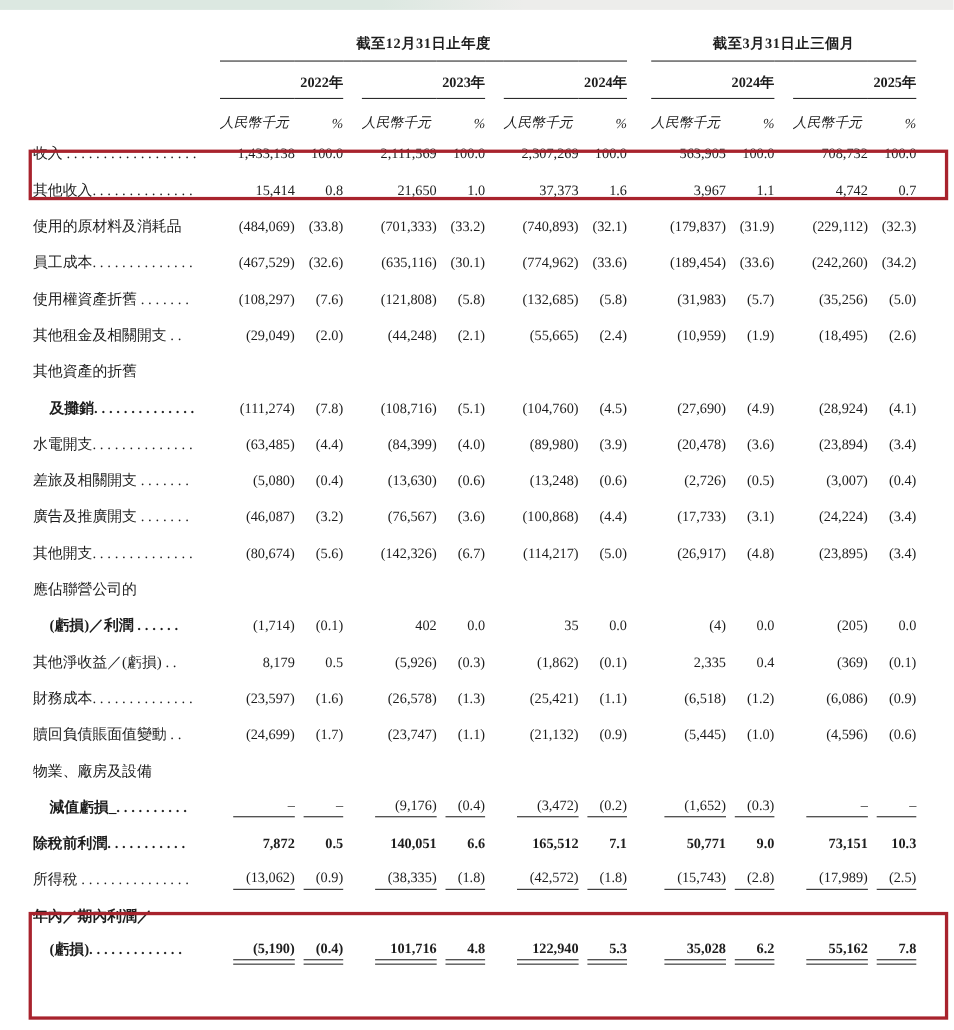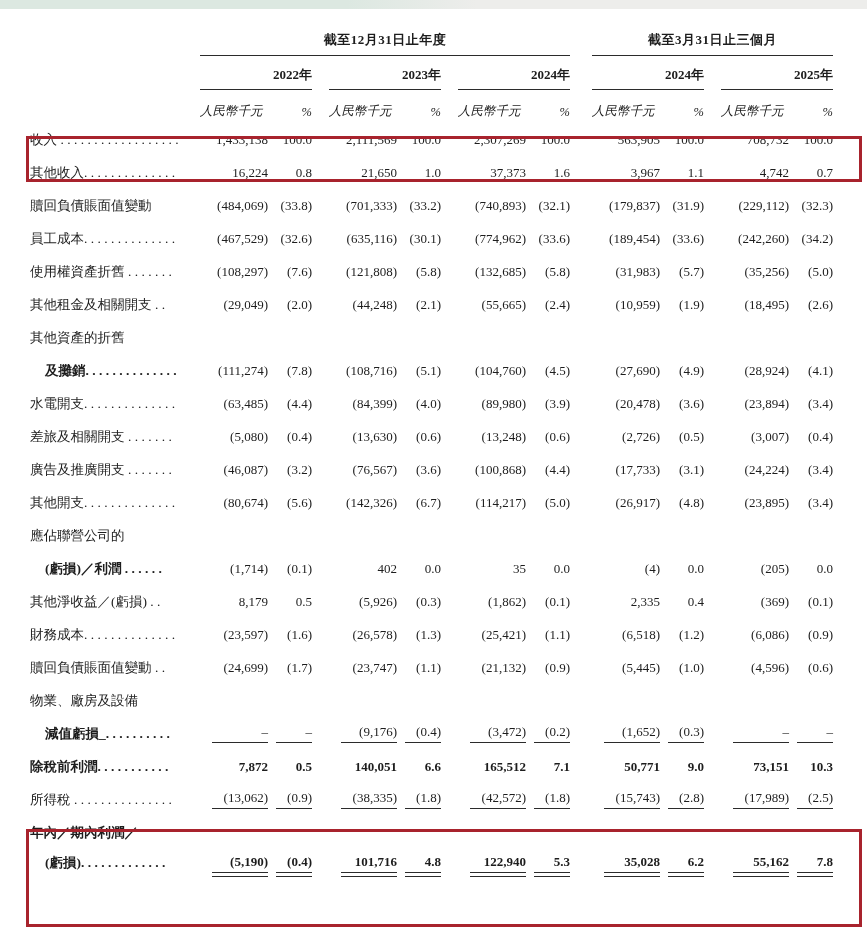--- a/index.html
+++ b/index.html
@@ -144,37 +144,37 @@
           <td class="pctv"><span class="nump">100.0</span></td>
           <td></td>
           <td class="val"><span class="num">563,905</span></td>
           <td class="pctv"><span class="nump">100.0</span></td>
           <td></td>
           <td class="val"><span class="num">708,732</span></td>
           <td class="pctv"><span class="nump">100.0</span></td>
         </tr>
         <tr>
           <td class="lbl">其他收入. . . . . . . . . . . . . .</td>
-          <td class="val"><span class="num">16,224</span></td>
+          <td class="val"><span class="num">15,414</span></td>
           <td class="pctv"><span class="nump">0.8</span></td>
           <td></td>
           <td class="val"><span class="num">21,650</span></td>
           <td class="pctv"><span class="nump">1.0</span></td>
           <td></td>
           <td class="val"><span class="num">37,373</span></td>
           <td class="pctv"><span class="nump">1.6</span></td>
           <td></td>
           <td class="val"><span class="num">3,967</span></td>
           <td class="pctv"><span class="nump">1.1</span></td>
           <td></td>
           <td class="val"><span class="num">4,742</span></td>
           <td class="pctv"><span class="nump">0.7</span></td>
         </tr>
         <tr>
-          <td class="lbl">贖回負債賬面值變動</td>
+          <td class="lbl">使用的原材料及消耗品</td>
           <td class="val"><span class="num">(484,069)</span></td>
           <td class="pctv"><span class="nump">(33.8)</span></td>
           <td></td>
           <td class="val"><span class="num">(701,333)</span></td>
           <td class="pctv"><span class="nump">(33.2)</span></td>
           <td></td>
           <td class="val"><span class="num">(740,893)</span></td>
           <td class="pctv"><span class="nump">(32.1)</span></td>
           <td></td>
           <td class="val"><span class="num">(179,837)</span></td>

